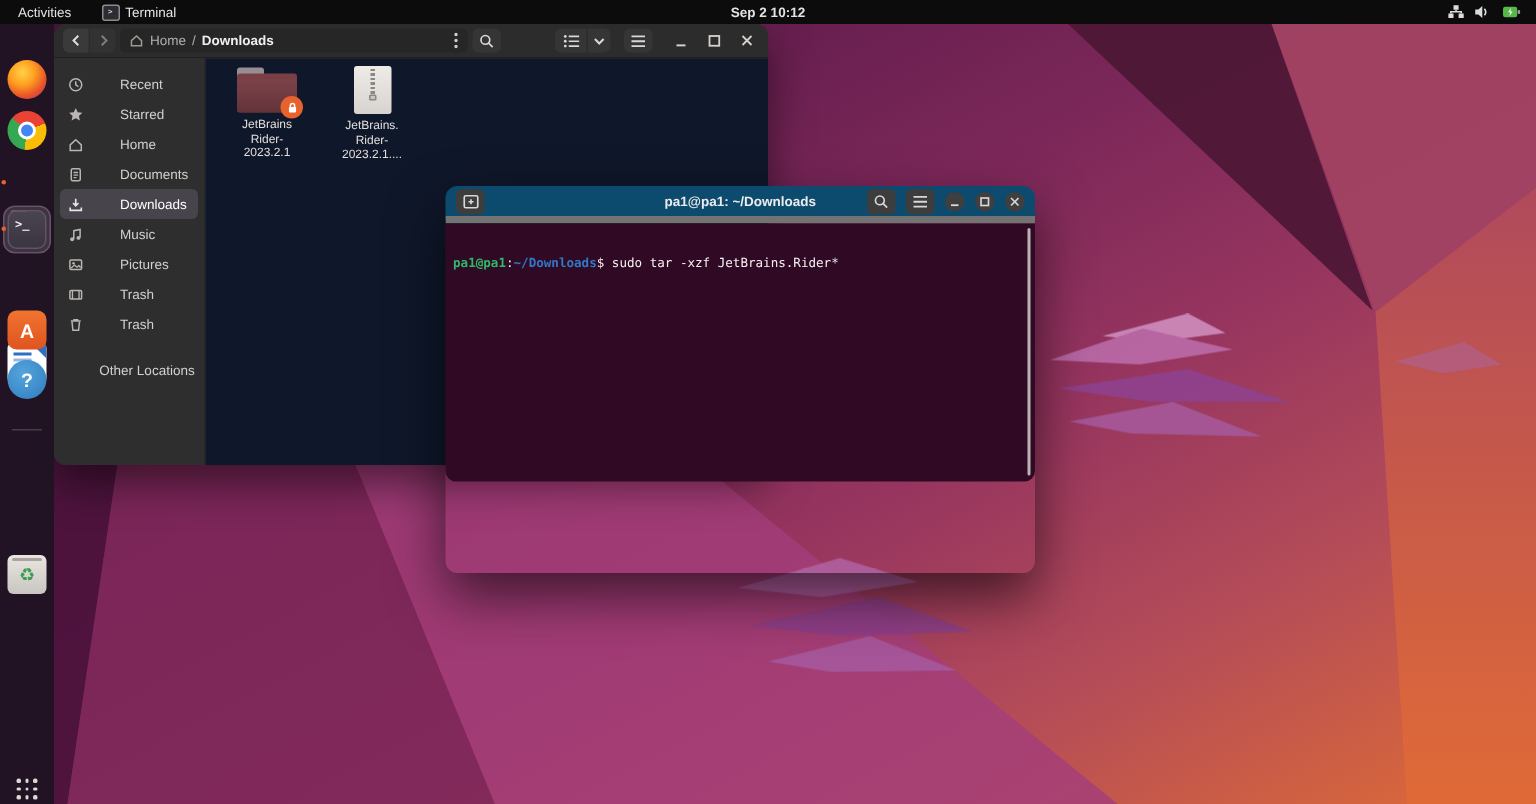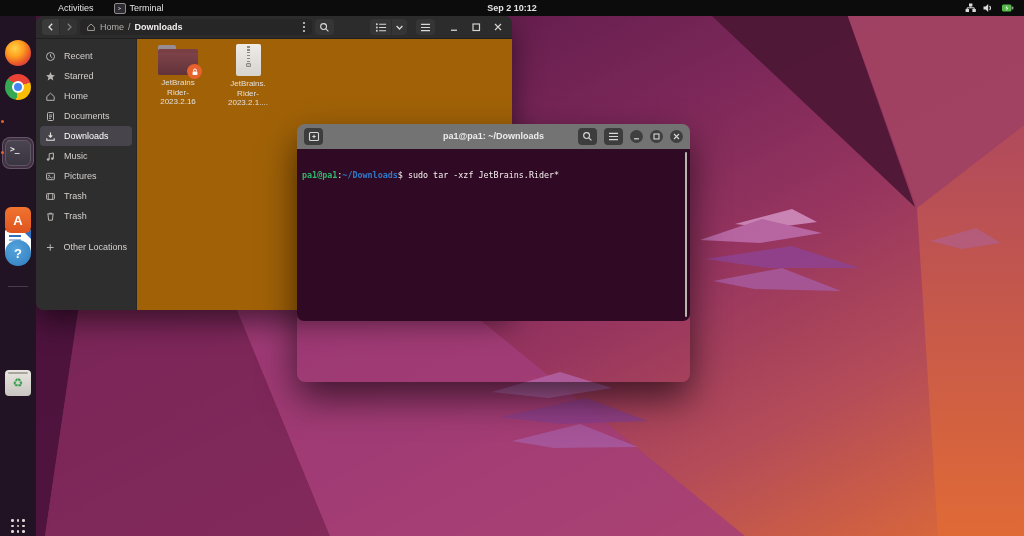--- a/index.html
+++ b/index.html
@@ -2,21 +2,21 @@
 <html><head>
 <meta charset="utf-8">
 <style>
   html,body{margin:0;padding:0;background:#000;}
   .screen{position:relative;width:1024px;height:536px;overflow:hidden;
           font-family:"Liberation Sans",sans-serif;-webkit-font-smoothing:antialiased;}
   .wallpaper{position:absolute;inset:0;z-index:0;}
 
   
   .topbar{position:absolute;top:0;left:0;right:0;height:16px;background:#0c0c0c;
-          z-index:50;display:flex;align-items:center;color:#e3e3e3;font-size:9px;padding-left:46px;}
+          z-index:50;display:flex;align-items:center;color:#e3e3e3;font-size:9px;}
   .tb-activities{padding:0 12px;height:100%;display:flex;align-items:center;}
   .tb-app{display:flex;align-items:center;gap:4px;padding:0 8px;height:100%;}
   .tb-appicon{width:10px;height:9px;background:#2f2b33;border:1px solid #8c8c8c;border-radius:2px;
               color:#e8e8e8;font-size:5px;line-height:8px;text-align:center;font-family:"DejaVu Sans Mono",monospace;}
   .tb-clock{position:absolute;left:50%;top:0;transform:translateX(-50%);height:16px;
             display:flex;align-items:center;font-weight:bold;}
   .tb-tray{margin-left:auto;display:flex;align-items:center;gap:7px;padding-right:10px;height:100%;}
 
   
   .dock{position:absolute;top:16px;left:0;bottom:0;width:36px;background:rgba(30,19,33,.93);
@@ -70,46 +70,46 @@
   .bc-current{color:#f1efee;font-weight:bold;}
   .bc-kebab{margin-left:auto;display:flex;}
   .hd-btn{width:19px;height:16px;background:#353535;border-radius:4px;display:flex;align-items:center;justify-content:center;}
   .view-split{display:flex;margin-left:auto;}
   .view-split .hd-btn:first-child{border-radius:4px 0 0 4px;width:21px;}
   .view-split .hd-btn:last-child{border-radius:0 4px 4px 0;width:15px;margin-left:1px;}
   .fw-controls{display:flex;gap:6px;margin-left:8px;}
   .fw-body{display:flex;height:271px;}
   .fw-sidebar{width:101px;background:#2e2e2e;border-right:1px solid #272727;padding:7px 4px;box-sizing:border-box;
               border-radius:0 0 0 8px;}
-  .sb-item{height:20px;display:flex;align-items:center;gap:8px;padding:0 5px;border-radius:4px;
+  .sb-item{height:20px;display:flex;align-items:center;gap:24px;padding:0 5px;border-radius:4px;
            color:#d4d0cd;font-size:9px;white-space:nowrap;}
   .sb-item.selected{background:#47444b;color:#ffffff;}
   .sb-other{margin-top:11px;justify-content:center;}
-  .fw-content{flex:1;position:relative;border-radius:0 0 8px 0;background:#a16207;}
+  .fw-content{flex:1;position:relative;border-radius:0 0 8px 0;background:#0f172a;}
   .file-item{position:absolute;width:58px;text-align:center;}
   .file-label{font-size:8px;line-height:9.5px;color:#e2dedb;margin-top:3px;}
   .icon-folder{position:relative;width:40px;height:30px;margin:0 auto;}
   .icon-folder .flap{position:absolute;left:0;top:0;width:18px;height:7px;border-radius:2px 2px 0 0;background:#978e95;}
   .icon-folder .body{position:absolute;left:0;top:4px;width:40px;height:26px;border-radius:2px;
                      background:linear-gradient(#8d8409 0%,#7a4046 0%,#6b373d 100%);}
   .icon-folder .front{position:absolute;left:0;top:8px;width:40px;height:22px;border-radius:2px;
                       background:linear-gradient(#7c4349,#63333a);}
   .lock-badge{position:absolute;right:-4px;bottom:-4px;width:15px;height:15px;border-radius:50%;
               background:#e8622d;display:flex;align-items:center;justify-content:center;}
   .icon-archive{position:relative;width:25px;height:32px;margin:0 auto;background:linear-gradient(#efece8,#d7d3cf);
                 border-radius:2px;}
   .icon-archive::before{content:"";position:absolute;left:50%;top:2px;bottom:12px;width:3px;margin-left:-1.5px;
                 background:repeating-linear-gradient(#8b8782 0 1.5px,transparent 1.5px 3px);}
   .icon-archive::after{content:"";position:absolute;left:50%;top:19px;width:5px;height:4px;margin-left:-2.5px;
                 border:1px solid #8b8782;border-radius:1px;background:#c9c5c0;box-sizing:border-box;}
 
   
   .terminal-window{position:absolute;left:297px;top:124px;width:393px;height:258px;z-index:20;
                    border-radius:8px;box-shadow:0 16px 36px rgba(0,0,0,.6);}
-  .tw-header{height:25px;background:#737373;border-radius:8px 8px 0 0;border-bottom:1px solid #737373;
+  .tw-header{height:25px;background:#0c4a6e;border-radius:8px 8px 0 0;border-bottom:5px solid #737373;
              display:flex;align-items:center;padding:0 7px;position:relative;box-sizing:border-box;}
   .tw-title{position:absolute;left:0;right:0;text-align:center;color:#ececec;font-size:9px;font-weight:bold;pointer-events:none;}
   .tw-btn{width:19px;height:17px;background:#3d3d3d;border-radius:4px;display:flex;align-items:center;justify-content:center;}
   .tw-right{margin-left:auto;display:flex;align-items:center;gap:7px;}
   .tw-circle{width:13px;height:13px;border-radius:50%;background:#3f3f3f;display:flex;align-items:center;justify-content:center;}
   .tw-body{height:172px;background:#300a24;border-radius:0 0 7px 7px;padding:3px 5px;box-sizing:border-box;
            font-family:"DejaVu Sans Mono",monospace;font-size:8.4px;line-height:9.7px;color:#f4f1f0;
            white-space:pre;position:relative;}
   .t-user{color:#2eb86a;font-weight:bold;}
   .t-path{color:#3079c8;font-weight:bold;}
@@ -362,21 +362,21 @@
             <div class="lock-badge">
               <svg width="8" height="8" viewBox="0 0 8 8">
                   <rect x="1.6" y="3.4" width="4.8" height="3.6" rx="0.6" fill="#fff"></rect>
                   <path d="M2.6 3.4 V2.4 a1.4 1.4 0 0 1 2.8 0 V3.4" stroke="#fff" stroke-width="1" fill="none"></path>
                 </svg>
             </div>
           </div>
           <div class="file-label">
             <div>JetBrains</div>
             <div>Rider-</div>
-            <div>2023.2.16</div>
+            <div>2023.2.1</div>
           </div>
         </div>
         <div class="file-item" style="left:82px;top:5px">
           <div class="icon-archive"></div>
           <div class="file-label">
             <div>JetBrains.</div>
             <div>Rider-</div>
             <div>2023.2.1....</div>
           </div>
         </div>

